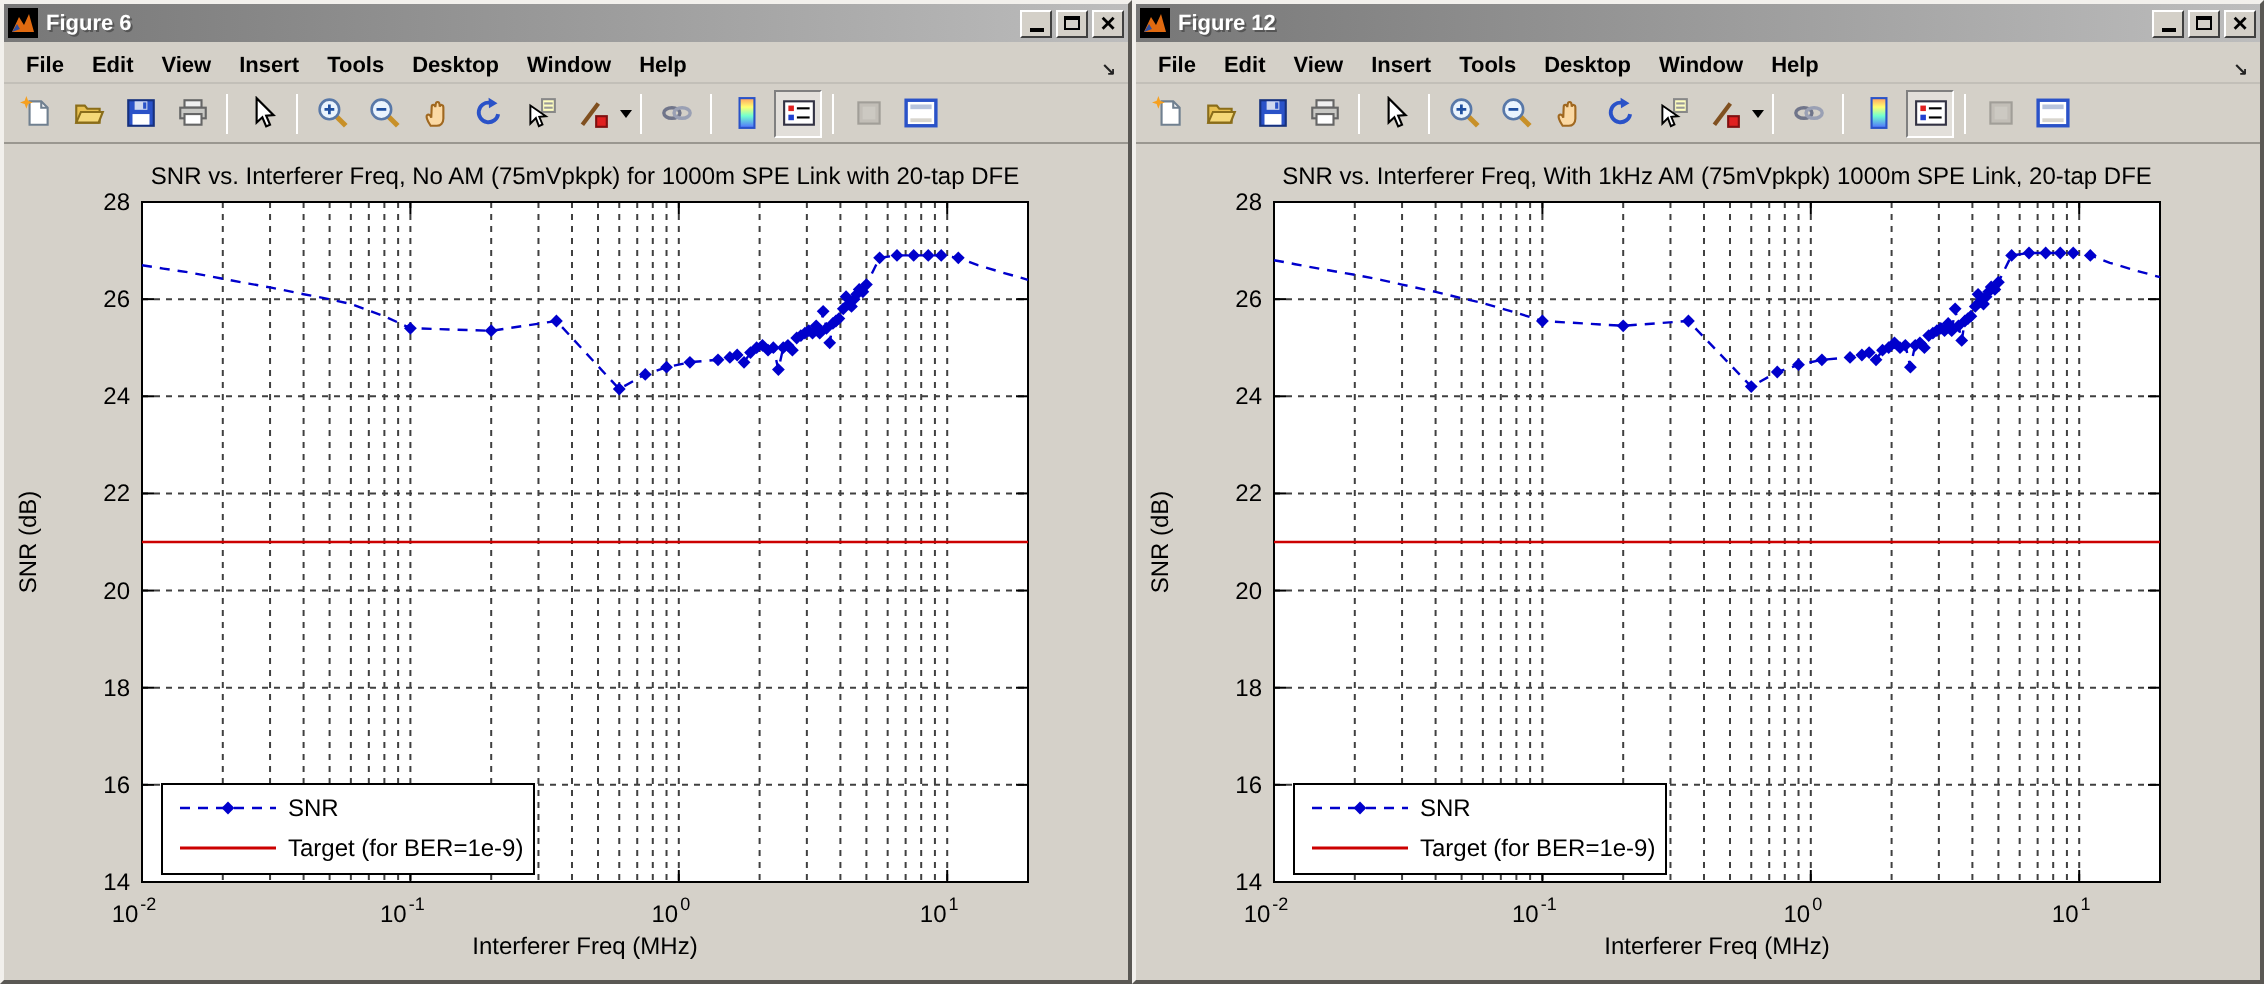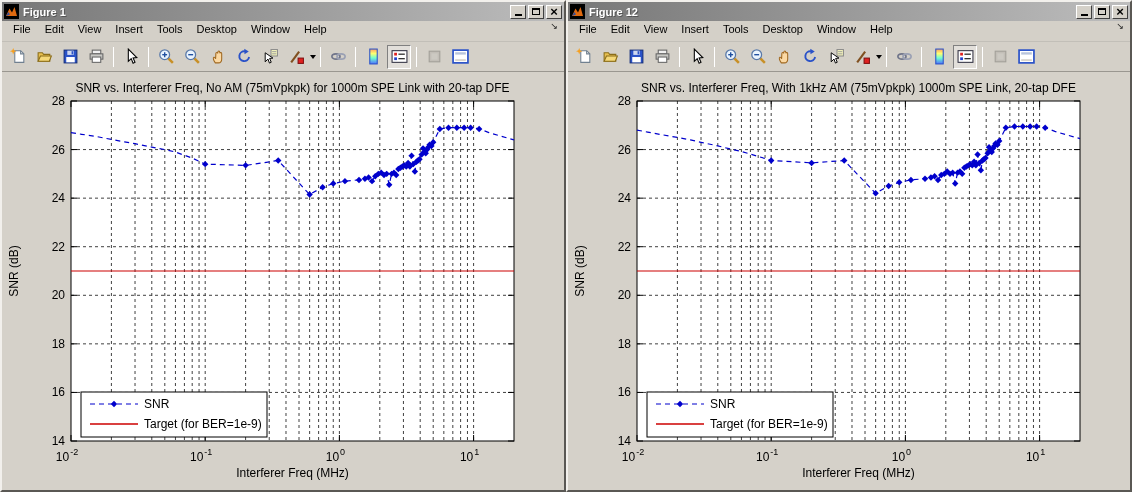--- a/index.html
+++ b/index.html
@@ -14,22 +14,22 @@
   .title-text{color:#fff;font-weight:bold;font-size:11px;flex:1;white-space:nowrap;
               text-shadow:1px 1px 0 #555;}
   .winbtn{width:16px;height:14px;background:#d4d0c8;border:1px solid;
           border-color:#fff #404040 #404040 #fff;margin-left:2px;flex:none;
           display:flex;align-items:center;justify-content:center;font-size:10px;
           color:#000;line-height:1;}
   .glyph-min{width:7px;height:2px;background:#000;margin-top:7px;}
   .glyph-max{width:8px;height:7px;border:1px solid #000;border-top-width:2px;}
   .glyph-close::before{content:"\00D7";font-weight:bold;font-size:13px;}
   
-  .menubar{height:21px;display:flex;align-items:flex-start;padding:0 4px;flex:none;
-           border-bottom:1px solid #c2bfb8;font-size:11px;color:#000;}
+  .menubar{height:21px;display:flex;align-items:flex-end;padding:0 4px;flex:none;
+           border-bottom:1px solid #c2bfb8;font-size:11px;color:#000;font-weight:bold;}
   .menu-item{padding:2px 7px;cursor:default;}
   .menu-overflow{margin-left:auto;font-family:"DejaVu Sans",sans-serif;font-size:9px;color:#222;padding-right:2px;}
   .menu-overflow::before{content:"\2198";}
   
   .toolbar{height:30px;display:flex;align-items:center;padding:0 3px;flex:none;
            border-bottom:1px solid #9a9790;background:#d4d0c8;}
   .tbtn{width:24px;height:24px;display:flex;align-items:center;justify-content:center;
         border:1px solid transparent;margin:0 1px;flex:none;}
   .tbtn.pressed{border-color:#808080 #ffffff #ffffff #808080;background:#e2dfda;}
   .tbtn svg{display:block;}
@@ -47,21 +47,21 @@
 
   <div class="win">
     <div class="titlebar">
       <span class="logo">
         <svg width="15" height="15" viewBox="0 0 15 15">
             <rect width="15" height="15" fill="#000"></rect>
             <path d="M2 12 L5.5 4.5 L8 8.5 L10.5 3 L13 12 Z" fill="#e06a10"></path>
             <path d="M2 12 L4.5 8 L6 10.5 Z" fill="#3050a0"></path>
           </svg>
       </span>
-      <span class="title-text">Figure 1</span>
+      <span class="title-text">Figure 6</span>
       <span class="winbtn">
           <span class="glyph-min"></span>
         </span>
       <span class="winbtn">
           <span class="glyph-max"></span>
         </span>
       <span class="winbtn">
           <span class="glyph-close"></span>
         </span>
     </div>

